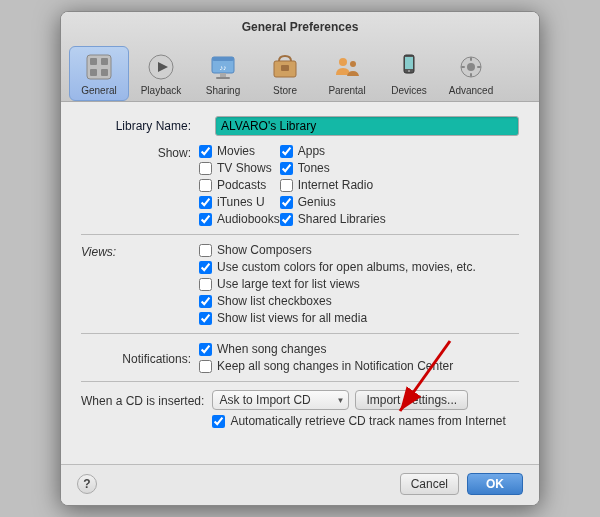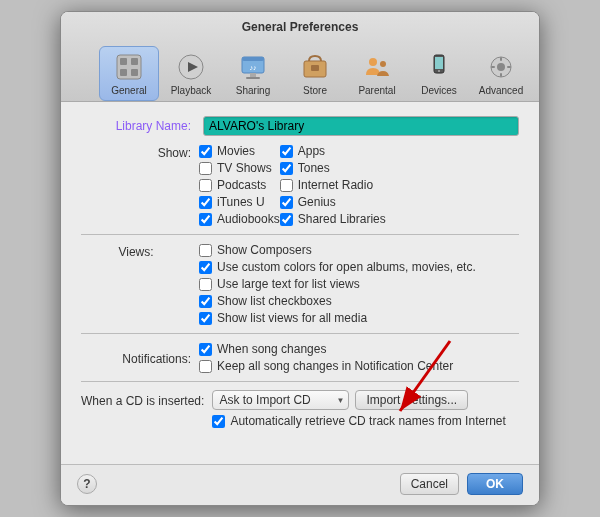--- a/index.html
+++ b/index.html
@@ -28,21 +28,21 @@
       text-align: center;
     }
     .titlebar-title {
       font-size: 12px;
       font-weight: bold;
       color: #333;
       margin-bottom: 8px;
     }
     .toolbar {
       display: flex;
-      justify-content: flex-end;
+      justify-content: flex-start;
       gap: 2px;
       padding: 4px 8px 0 8px;
     }
     .toolbar-item {
       display: flex;
       flex-direction: column;
       align-items: center;
       width: 60px;
       padding: 4px 4px 4px 4px;
       border-radius: 6px;
@@ -71,22 +71,22 @@
       padding: 14px 20px 10px 20px;
     }
     .form-row {
       display: flex;
       align-items: center;
       margin-bottom: 8px;
     }
     .form-label {
       text-align: right;
       min-width: 110px;
-      margin-right: 12px;
-      color: #8b5cf6;
+      margin-right: 24px;
+      color: #0f172a;
     }
     .form-input {
       flex: 1;
       background: #14b8a6;
       border: 1px solid #aaa;
       border-radius: 3px;
       padding: 2px 5px;
       font-size: 12px;
       color: #000;
       outline: none;
@@ -123,25 +123,26 @@
     .divider {
       border: none;
       border-top: 1px solid #bbb;
       margin: 8px 0;
     }
     .views-row {
       display: flex;
       align-items: flex-start;
     }
     .views-label {
-      text-align: center;
+      text-align: left;
       min-width: 110px;
       margin-right: 8px;
       color: #333;
       padding-top: 2px;
+      font-style: italic;
     }
     .views-col { display: flex; flex-direction: column; gap: 3px; }
     .notifications-row {
       display: flex;
       align-items: center;
     }
     .notifications-label {
       text-align: right;
       min-width: 110px;
       margin-right: 8px;

